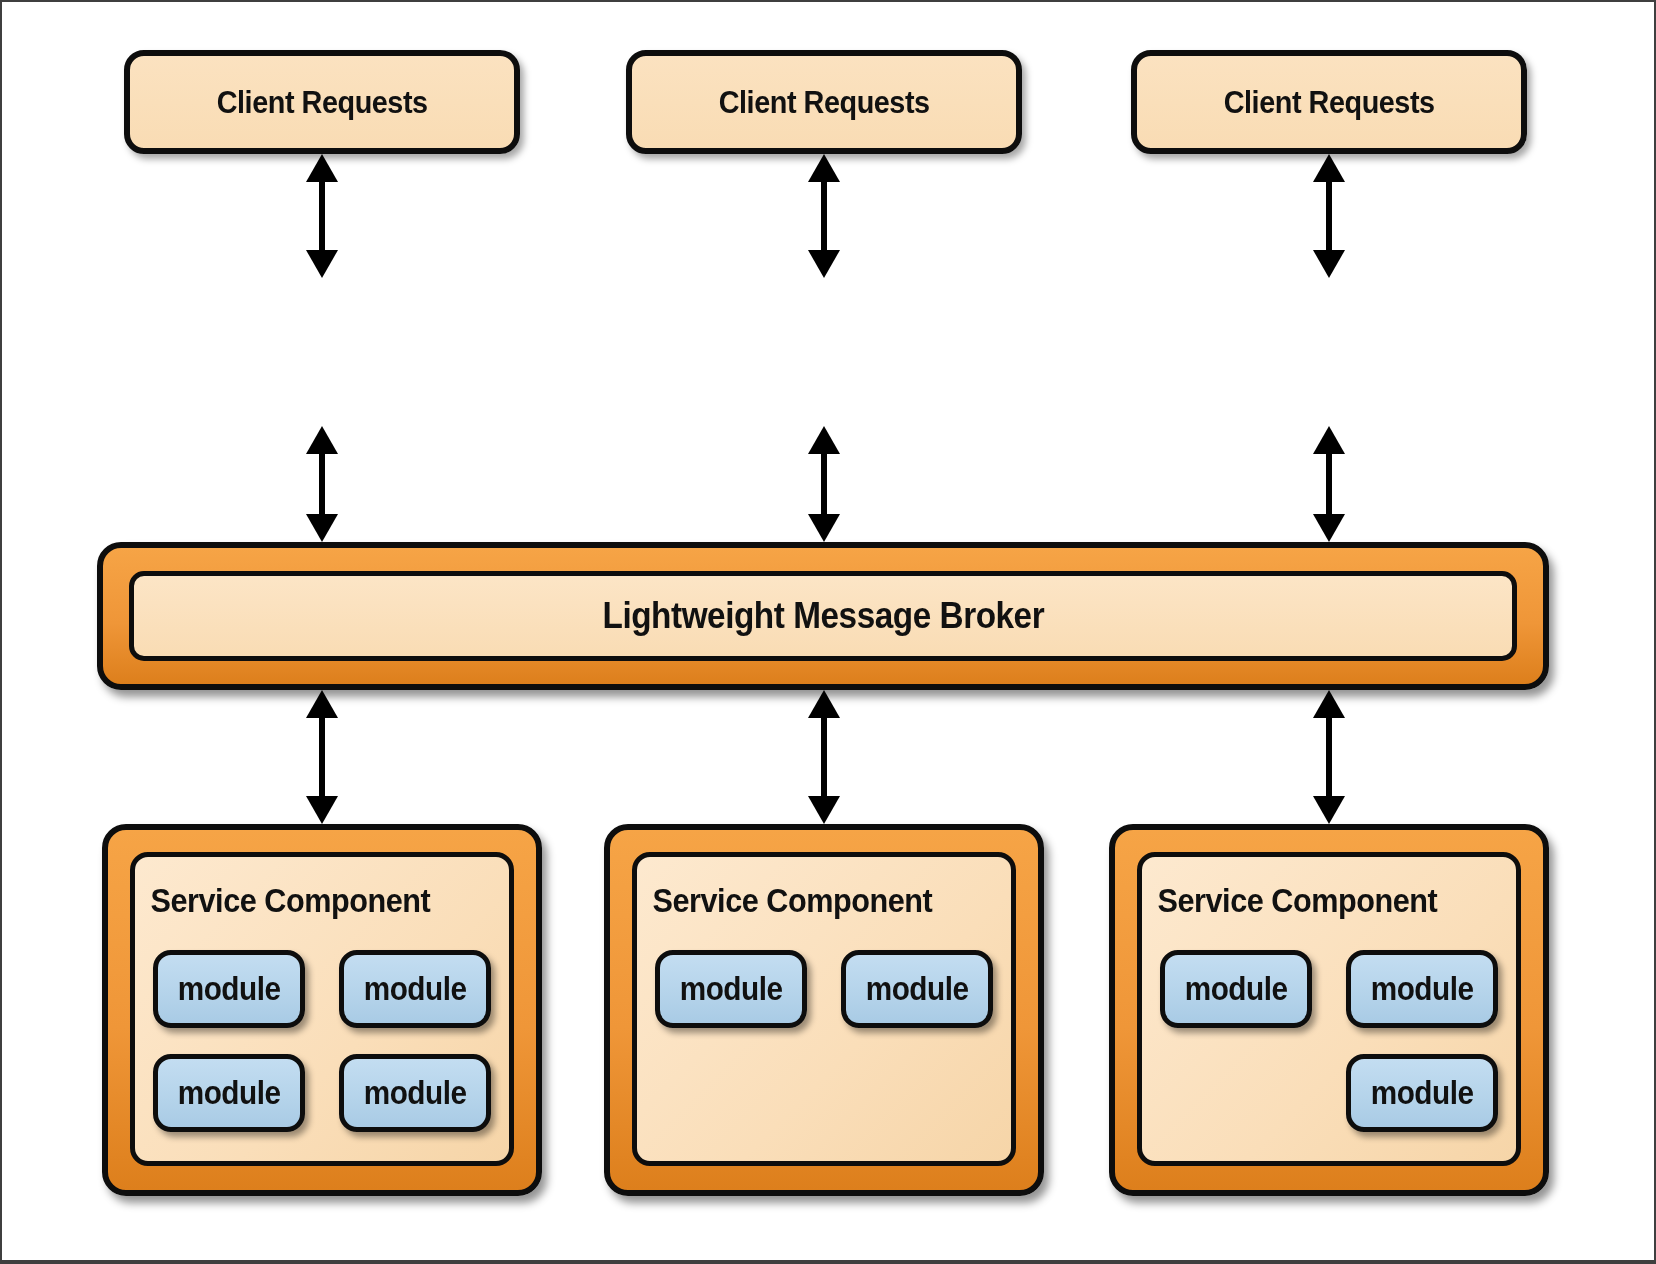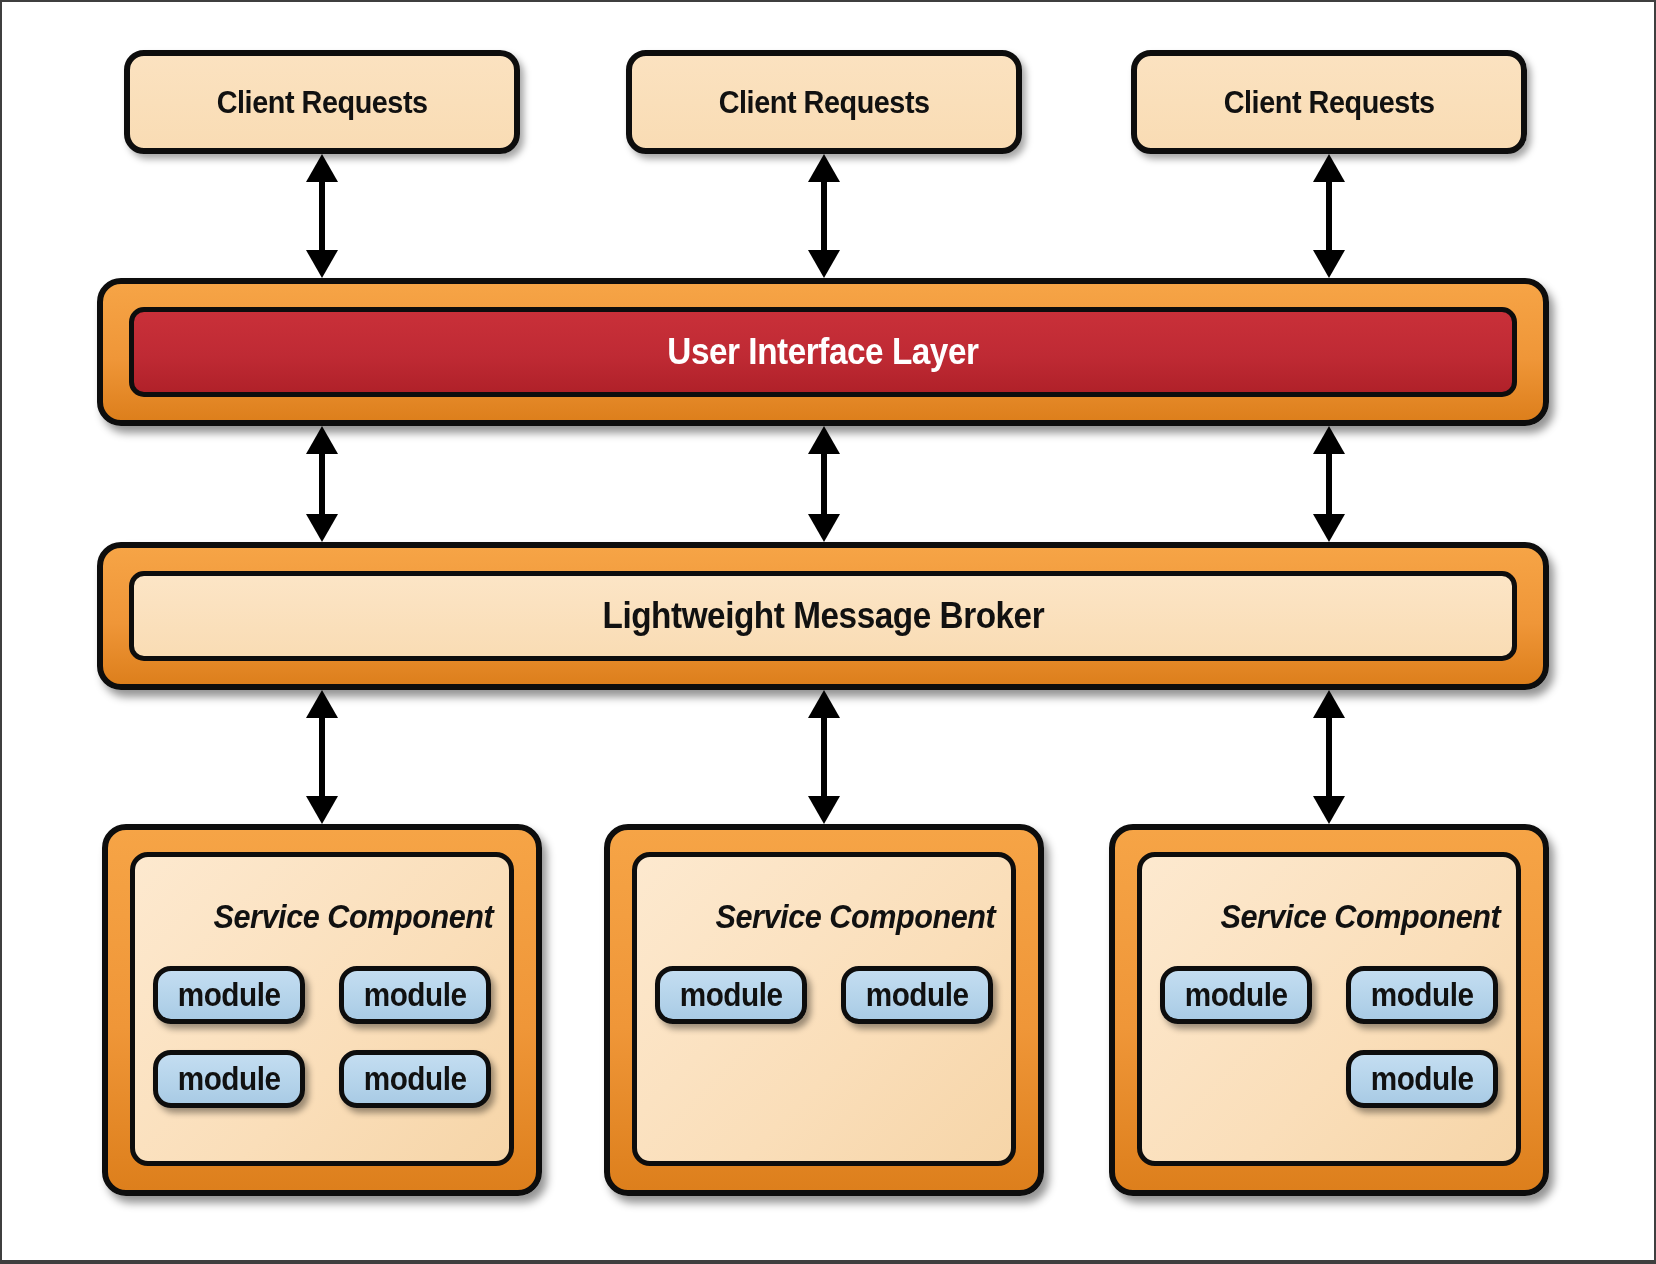--- a/index.html
+++ b/index.html
@@ -102,35 +102,34 @@
   .svc-3 { left:1107px; }
   .svc-inner {
     position:absolute;
     left:22px; right:22px; top:22px; bottom:24px;
     background:linear-gradient(135deg,#fde9cf 0%, #fadeb9 60%, #f6d5a8 100%);
     border:5px solid #0d0d0d;
     border-radius:18px;
     overflow:hidden;
   }
   .svc-title {
-    margin-top:40px;
-    text-align:right;
+    margin-top:24px;
+    text-align:left;
     font-size:34px;
-    font-style:italic;
   }
   .mod-grid {
     margin-top:30px;
     display:grid;
     grid-template-columns:152px 152px;
     column-gap:34px;
     row-gap:26px;
     justify-content:center;
   }
   .module {
-    height:58px; width:152px;
+    height:78px; width:152px;
     background:linear-gradient(180deg,#c3ddf1 0%, #b4d3ea 60%, #a9cbe5 100%);
     border:5px solid #0d0d0d;
     border-radius:18px;
     box-shadow:4px 5px 6px rgba(0,0,0,0.38);
     display:flex; align-items:center; justify-content:center;
     font-size:33px;
   }
   .slot-tl { grid-row:1; grid-column:1; }
   .slot-tr { grid-row:1; grid-column:2; }
   .slot-bl { grid-row:2; grid-column:1; }
@@ -148,25 +147,20 @@
     <span class="txt">Client Requests</span>
   </div>
   <div class="client-box client-3">
     <span class="txt">Client Requests</span>
   </div>
 
   <div class="arrow arow-1 acol-1"></div>
   <div class="arrow arow-1 acol-2"></div>
   <div class="arrow arow-1 acol-3"></div>
 
-  <div class="bar-outer bar-ui">
-    <div class="bar-inner red">
-      <span class="txt">User Interface Layer</span>
-    </div>
-  </div>
 
   <div class="arrow arow-2 acol-1"></div>
   <div class="arrow arow-2 acol-2"></div>
   <div class="arrow arow-2 acol-3"></div>
 
   <div class="bar-outer bar-broker">
     <div class="bar-inner tan">
       <span class="txt">Lightweight Message Broker</span>
     </div>
   </div>

